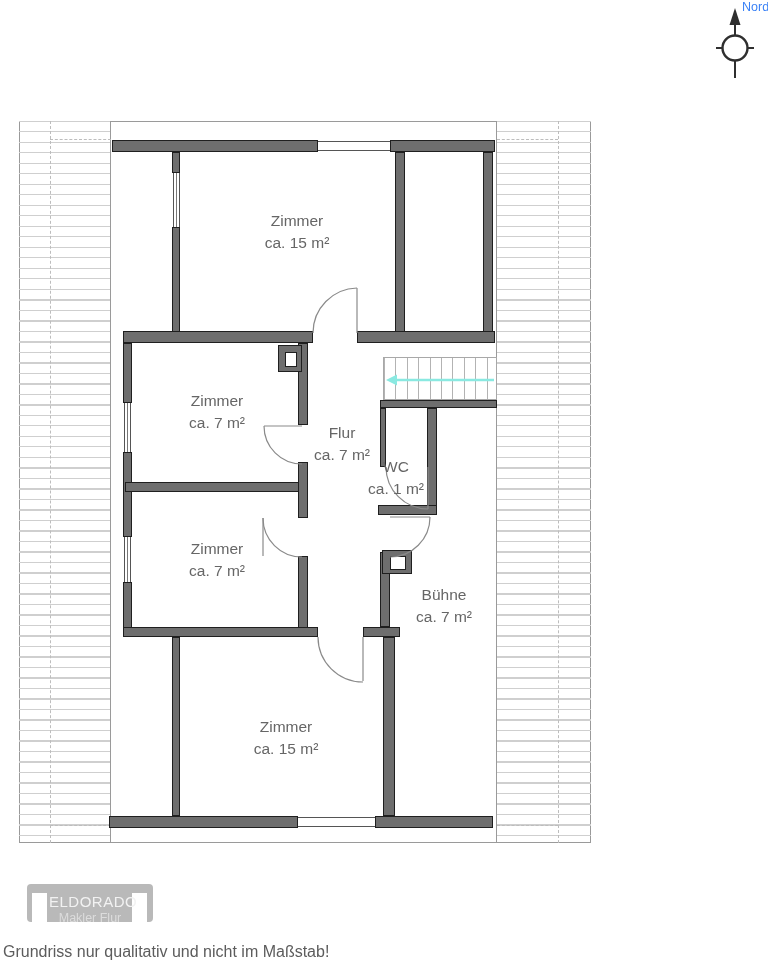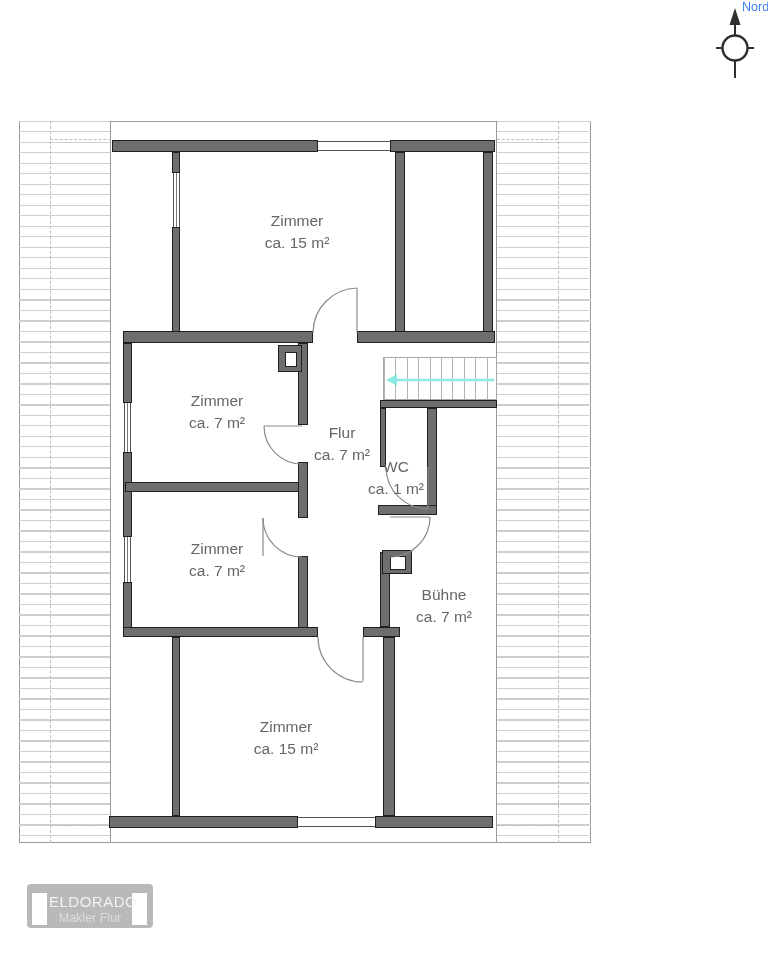--- a/index.html
+++ b/index.html
@@ -26,21 +26,21 @@
   
   .stairs{position:absolute;left:383px;top:357px;width:114px;height:43px;box-sizing:border-box;
           border:1px solid #a8a8a8;
           background:repeating-linear-gradient(to right,#b3b3b3 0 1px,transparent 1px 11.4px);}
   
   .room-label{position:absolute;transform:translate(-50%,-50%);text-align:center;
               font-size:15.5px;line-height:21.5px;color:#666;white-space:nowrap;}
   
   .overlay{position:absolute;left:0;top:0;pointer-events:none;}
   
-  .logo{position:absolute;left:27px;top:884px;width:126px;height:44px;background:#b9b9b9;
+  .logo{position:absolute;left:27px;top:884px;width:126px;height:38px;background:#b9b9b9;
         border-radius:4px;}
   .logo .block{position:absolute;top:9px;width:15px;height:32px;background:#fff;}
   .logo .block.l{left:5px;} .logo .block.r{left:105px;}
   .logo .t1{position:absolute;left:22px;top:9px;width:82px;text-align:center;
             font-size:15px;color:#f2f2f2;letter-spacing:.5px;}
   .logo .t2{position:absolute;left:22px;top:27px;width:82px;text-align:center;
             font-size:12.5px;color:#dcdcdc;}
   .disclaimer{position:absolute;left:3px;top:943px;font-size:16px;color:#5c5c5c;}
   .compass-label{position:absolute;left:742px;top:0px;font-size:12.5px;color:#3b82f6;}
 </style>
@@ -168,14 +168,15 @@
     <div>Zimmer</div>
     <div>ca. 15 m²</div>
   </div>
 
   <div class="logo">
     <div class="block l"></div>
     <div class="block r"></div>
     <div class="t1">ELDORADO</div>
     <div class="t2">Makler Flur</div>
   </div>
+  <div class="disclaimer">Grundriss nur qualitativ und nicht im Maßstab!</div>
 
 </div>
 
 </body></html>

